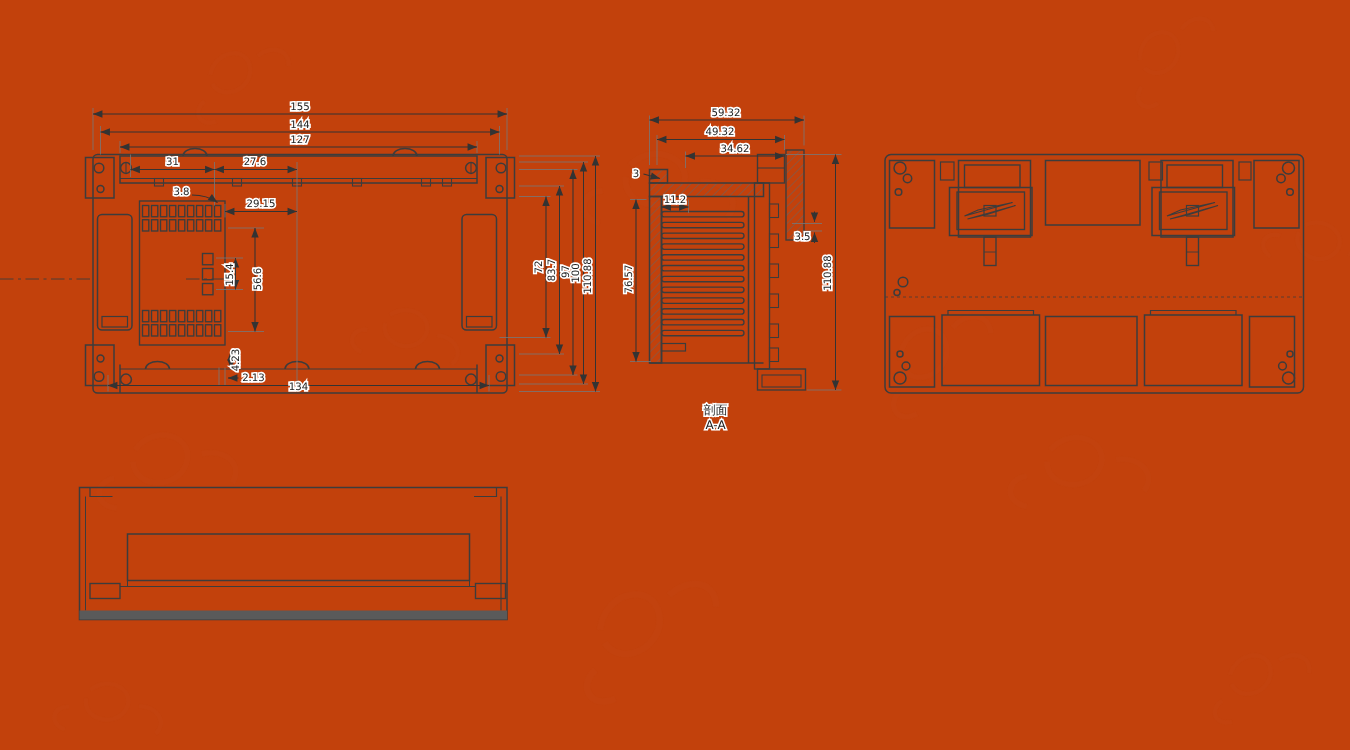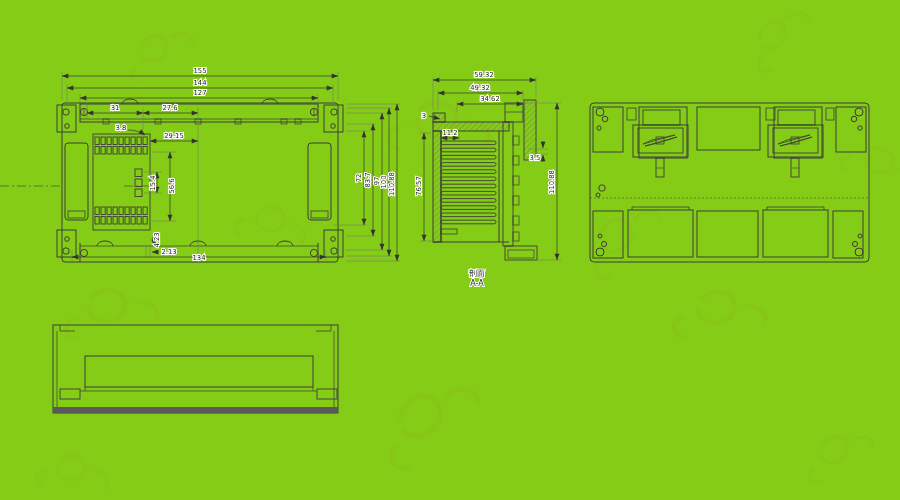--- a/index.html
+++ b/index.html
@@ -1,16 +1,16 @@
 <!DOCTYPE html>
 <html><head>
 <meta charset="utf-8">
 <style>
   html,body { margin:0; padding:0; background:#ffffff; }
-  .stage { position:relative; width:900px; height:500px; background:#84cc16; overflow:hidden;
+  .stage { position:relative; width:900px; height:500px; background:#c2410c; overflow:hidden;
            font-family:"DejaVu Sans", sans-serif; }
   svg { display:block; }
   text { font-family:"DejaVu Sans", sans-serif; fill:#222; }
   .dtx { font-size:6.8px; text-anchor:middle; paint-order:stroke; stroke:#ffffff; stroke-width:2.2px; }
   .lbl { font-size:8px; text-anchor:middle; paint-order:stroke; stroke:#ffffff; stroke-width:2px; }
 </style>
 </head>
 <body>
 
 <div class="stage">

